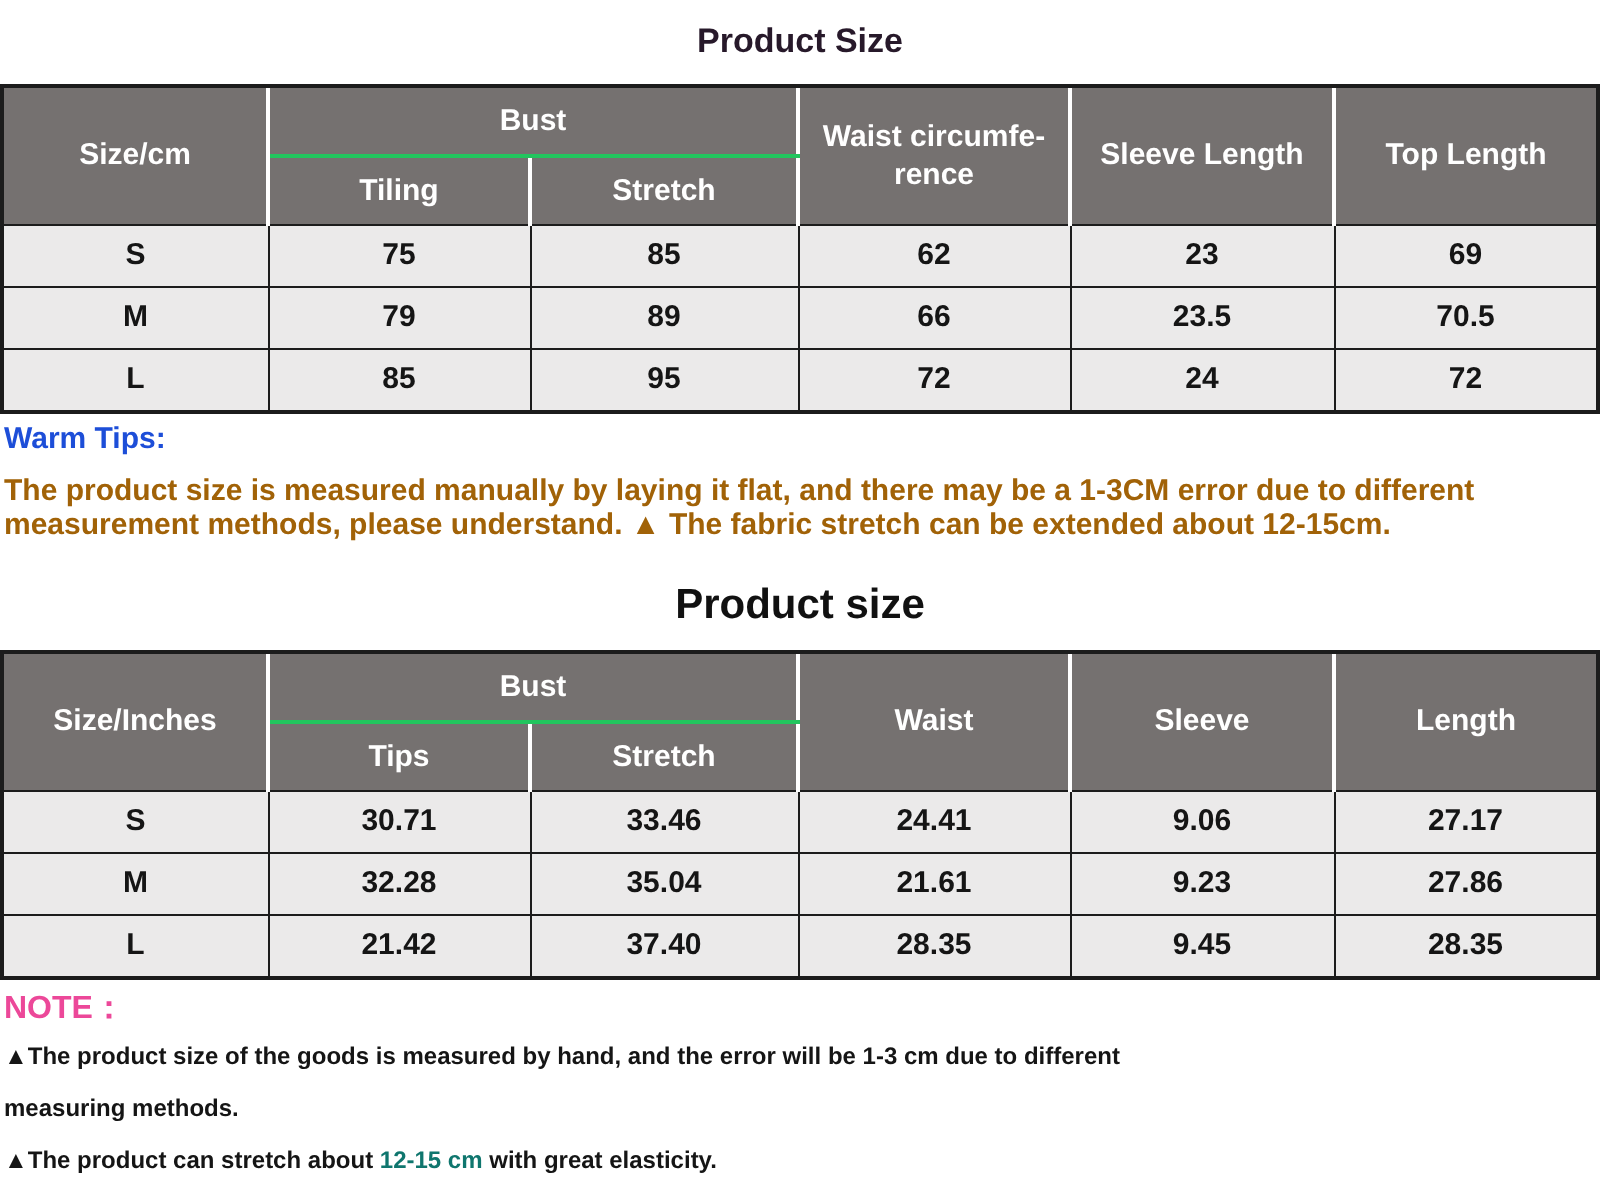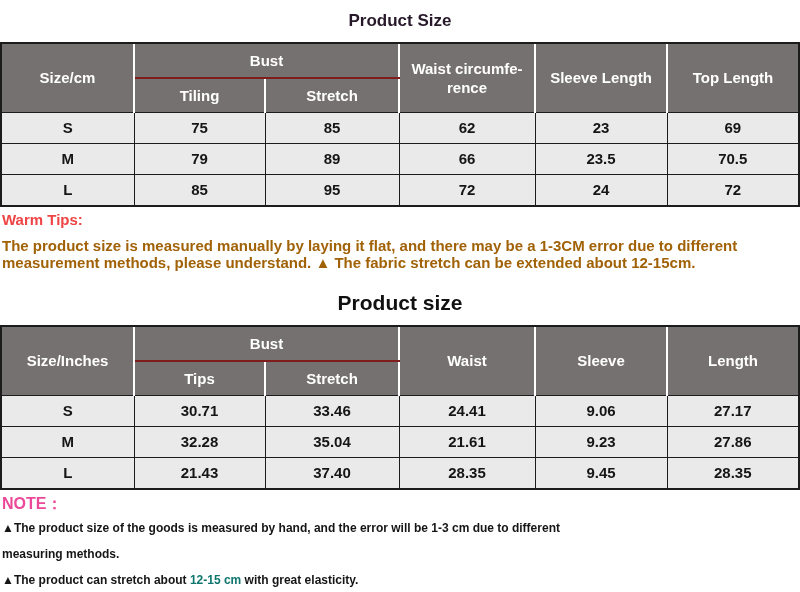--- a/index.html
+++ b/index.html
@@ -21,33 +21,33 @@
   }
   .table-wrap.second { margin-top: 10px; }
   table { width: 796px; border-collapse: collapse; table-layout: fixed; }
   th {
     background: #757170; color: #ffffff;
     font-size: 15px; font-weight: 700; line-height: 19px;
     text-align: center; vertical-align: middle;
     height: 34px; padding: 0 4px;
   }
   th.wr { border-right: 2px solid #ffffff; }
-  th.wb { border-bottom: 2px solid #7f1d1d; }
+  th.wb { border-bottom: 2px solid #22c55e; }
   td {
     background: #ebeaea; color: #151515;
     font-size: 15px; font-weight: 700;
     text-align: center; vertical-align: middle;
     height: 31px;
     border-top: 1px solid #1c1c1c;
   }
   td.br { border-right: 1px solid #1c1c1c; }
 
   .tips-label {
     margin-top: 4px; padding-left: 2px;
-    font-size: 15px; font-weight: 700; color: #ef4444;
+    font-size: 15px; font-weight: 700; color: #1d4ed8;
   }
   .tips-text {
     margin-top: 9px; padding-left: 2px;
     font-size: 15px; font-weight: 600; line-height: 17px;
     color: #a16207; white-space: pre-line;
   }
 
   .note-label {
     margin-top: 4px; padding-left: 2px;
     font-size: 16px; font-weight: 700; color: #ec4899;
@@ -157,21 +157,21 @@
       <tr>
         <td class="br">M</td>
         <td class="br">32.28</td>
         <td class="br">35.04</td>
         <td class="br">21.61</td>
         <td class="br">9.23</td>
         <td>27.86</td>
       </tr>
       <tr>
         <td class="br">L</td>
-        <td class="br">21.43</td>
+        <td class="br">21.42</td>
         <td class="br">37.40</td>
         <td class="br">28.35</td>
         <td class="br">9.45</td>
         <td>28.35</td>
       </tr>
     </tbody>
   </table>
 </div>
 
 <div class="note-label">NOTE：</div>

